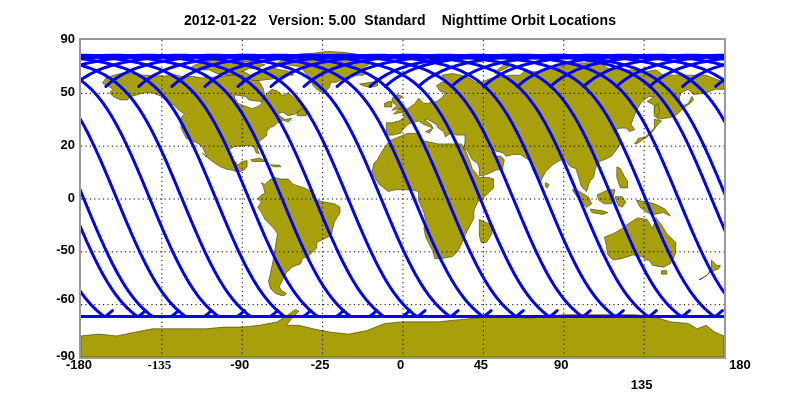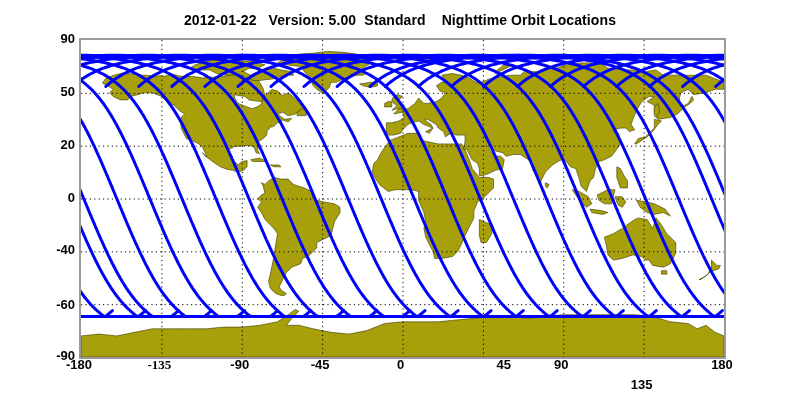--- a/index.html
+++ b/index.html
@@ -35,22 +35,22 @@
 </style>
 </head>
 <body>
 
 <div id="root">
 
   <div id="title">2012-01-22   Version: 5.00  Standard    Nighttime Orbit Locations</div>
 
   <div id="ylabels">
       <div class="ytick" style="top: 311px;">-90</div>
-      <div class="ytick" style="top: 260px;">-60</div>
-      <div class="ytick" style="top: 205.333px;">-40</div>
+      <div class="ytick" style="top: 254px;">-60</div>
+      <div class="ytick" style="top: 205.333px;">-50</div>
       <div class="ytick" style="top: 152.5px;">0</div>
       <div class="ytick" style="top: 99.6667px;">20</div>
       <div class="ytick" style="top: 46.8333px;">50</div>
       <div class="ytick" style="top: -6px;">90</div>
     </div>
 
   <div id="plotbox">
     <svg id="plotsvg" width="643" height="317" viewBox="0 0 643 317">
       <defs>
         <clipPath id="plotclip">
@@ -154,21 +154,21 @@
             <polyline points="703.7,276.5 702.4,276.5 701.2,276.5 700.1,276.5 699.0,276.3 697.9,275.5 696.8,274.7 695.8,273.8 694.8,273.0 693.8,272.2 692.9,271.4 692.0,270.5 691.1,269.7 690.2,268.9 689.3,268.1 688.5,267.2 687.7,266.4 686.9,265.5 686.1,264.7 685.3,263.9 684.6,263.0 683.8,262.2 683.1,261.3 682.4,260.5 681.7,259.7 681.0,258.8 680.3,258.0 679.7,257.1 679.0,256.3 678.4,255.4 677.7,254.6 677.1,253.7 676.5,252.9 675.9,252.0 675.3,251.2 674.7,250.3 674.1,249.5 673.6,248.6 673.0,247.8 672.4,246.9 671.9,246.0 671.3,245.2 670.8,244.3 670.3,243.5 669.7,242.6 669.2,241.8 668.7,240.9 668.2,240.0 667.7,239.2 667.2,238.3 666.7,237.5 666.2,236.6 665.7,235.7 665.2,234.9 664.7,234.0 664.3,233.2 663.8,232.3 663.3,231.4 662.9,230.6 662.4,229.7 661.9,228.8 661.5,228.0 661.0,227.1 660.6,226.2 660.1,225.4 659.7,224.5 659.3,223.7 658.8,222.8 658.4,221.9 658.0,221.1 657.5,220.2 657.1,219.3 656.7,218.5 656.3,217.6 655.8,216.7 655.4,215.9 655.0,215.0 654.6,214.1 654.2,213.3 653.8,212.4 653.4,211.5 653.0,210.7 652.6,209.8 652.2,208.9 651.8,208.1 651.4,207.2 651.0,206.3 650.6,205.5 650.2,204.6 649.8,203.7 649.4,202.9 649.0,202.0 648.6,201.1 648.2,200.3 647.8,199.4 647.5,198.5 647.1,197.6 646.7,196.8 646.3,195.9 645.9,195.0 645.5,194.2 645.2,193.3 644.8,192.4 644.4,191.6 644.0,190.7 643.7,189.8 643.3,189.0 642.9,188.1 642.5,187.2 642.2,186.3 641.8,185.5 641.4,184.6 641.1,183.7 640.7,182.9 640.3,182.0 639.9,181.1 639.6,180.3 639.2,179.4 638.8,178.5 638.5,177.6 638.1,176.8 637.7,175.9 637.4,175.0 637.0,174.2 636.7,173.3 636.3,172.4 635.9,171.6 635.6,170.7 635.2,169.8 634.8,168.9 634.5,168.1 634.1,167.2 633.7,166.3 633.4,165.5 633.0,164.6 632.7,163.7 632.3,162.9 631.9,162.0 631.6,161.1 631.2,160.2 630.9,159.4 630.5,158.5 630.1,157.6 629.8,156.8 629.4,155.9 629.1,155.0 628.7,154.1 628.3,153.3 628.0,152.4 627.6,151.5 627.2,150.7 626.9,149.8 626.5,148.9 626.2,148.1 625.8,147.2 625.4,146.3 625.1,145.4 624.7,144.6 624.3,143.7 624.0,142.8 623.6,142.0 623.2,141.1 622.9,140.2 622.5,139.4 622.2,138.5 621.8,137.6 621.4,136.7 621.1,135.9 620.7,135.0 620.3,134.1 619.9,133.3 619.6,132.4 619.2,131.5 618.8,130.7 618.5,129.8 618.1,128.9 617.7,128.0 617.3,127.2 617.0,126.3 616.6,125.4 616.2,124.6 615.8,123.7 615.5,122.8 615.1,122.0 614.7,121.1 614.3,120.2 613.9,119.4 613.5,118.5 613.2,117.6 612.8,116.7 612.4,115.9 612.0,115.0 611.6,114.1 611.2,113.3 610.8,112.4 610.4,111.5 610.0,110.7 609.6,109.8 609.2,108.9 608.8,108.1 608.4,107.2 608.0,106.3 607.6,105.5 607.2,104.6 606.8,103.7 606.4,102.9 606.0,102.0 605.6,101.1 605.1,100.3 604.7,99.4 604.3,98.5 603.9,97.7 603.5,96.8 603.0,95.9 602.6,95.1 602.2,94.2 601.7,93.3 601.3,92.5 600.8,91.6 600.4,90.8 600.0,89.9 599.5,89.0 599.0,88.2 598.6,87.3 598.1,86.4 597.7,85.6 597.2,84.7 596.7,83.8 596.3,83.0 595.8,82.1 595.3,81.3 594.8,80.4 594.3,79.5 593.8,78.7 593.3,77.8 592.8,77.0 592.3,76.1 591.8,75.2 591.3,74.4 590.7,73.5 590.2,72.7 589.7,71.8 589.1,71.0 588.6,70.1 588.0,69.2 587.4,68.4 586.9,67.5 586.3,66.7 585.7,65.8 585.1,65.0 584.5,64.1 583.9,63.3 583.2,62.4 582.6,61.6 582.0,60.7 581.3,59.9 580.7,59.0 580.0,58.2 579.3,57.3 578.6,56.5 577.9,55.7 577.2,54.8 576.4,54.0 575.7,53.1 574.9,52.3 574.1,51.5 573.3,50.6 572.5,49.8 571.7,48.9 570.8,48.1 569.9,47.3 569.0,46.5 568.1,45.6 567.2,44.8 566.2,44.0 565.2,43.2 564.2,42.3 563.1,41.5 562.0,40.7 560.9,39.9 559.7,39.1 558.6,38.3 557.3,37.5 556.1,36.7 554.7,35.9 553.4,35.1 552.0,34.3 550.5,33.5 549.0,32.8 547.4,32.0 545.7,31.2 544.0,30.4 542.2,29.7 540.3,28.9 538.4,28.2 536.3,27.5 534.2,26.8 532.0,26.0 529.6,25.3 527.1,24.6 524.5,24.0 521.8,23.3 518.9,22.6 515.9,22.0 512.7,21.4 509.3,20.8 505.8,20.2 502.0,19.6 498.1,19.1 493.9,18.6 489.6,18.1 485.0,17.7 480.2,17.2 475.2,16.9 470.0,16.5 464.6,16.2 459.0,15.9 453.2,15.7 447.3,15.5 441.3,15.4 435.2,15.3 429.1,15.3 423.0,15.3 416.9,15.4 410.9,15.5 405.0,15.7 399.2,15.9 393.6,16.2 388.2,16.5 383.0,16.9 377.9,17.2 373.2,17.7 368.6,18.1 364.2,18.6 360.1,19.1 356.1,19.6 352.4,20.2 348.8,20.8 345.5,21.4 342.3,22.0 339.2,22.6 336.4,23.3 333.6,24.0 331.0,24.6 328.6,25.3 326.2,26.0 324.0,26.8 321.8,27.5 319.8,28.2 317.8,28.9 315.9,29.7 314.1,30.4 312.4,31.2 310.8,32.0 309.2,32.8 307.7,33.5 306.2,34.3 304.8,35.1 303.4,35.9 302.1,36.7 300.8,37.5 299.6,38.3 298.4,39.1 297.3,39.9 296.1,40.7 295.0,41.5 294.0,42.3 293.0,43.2 292.0,44.0 291.0,44.8 290.1,45.6 289.1,46.5" fill="none" stroke="#0000ff" stroke-width="3" stroke-linecap="round" stroke-linejoin="round"></polyline>
           </g>
       </g>
     </svg>
   </div>
 
   <div id="xlabels">
       <div class="xtick" style="left: 0px; text-align: center;">-180</div>
       <div class="xtick" style="left: 80.375px; font-family: Liberation Serif, serif;">-135</div>
       <div class="xtick" style="left: 160.75px;">-90</div>
-      <div class="xtick" style="left: 241.125px;">-45</div>
+      <div class="xtick" style="left: 241.125px;">-25</div>
       <div class="xtick" style="left: 321.5px;">0</div>
-      <div class="xtick" style="left: 401.875px; text-align: right;">45</div>
+      <div class="xtick" style="left: 401.875px;">45</div>
       <div class="xtick" style="left: 482.25px;">90</div>
       <div class="xtick" style="left: 562.625px; margin-top: 20px;">135</div>
-      <div class="xtick" style="left: 643px;">180</div>
+      <div class="xtick" style="left: 661px;">180</div>
     </div>
 
 </div>
 
 </body></html>

